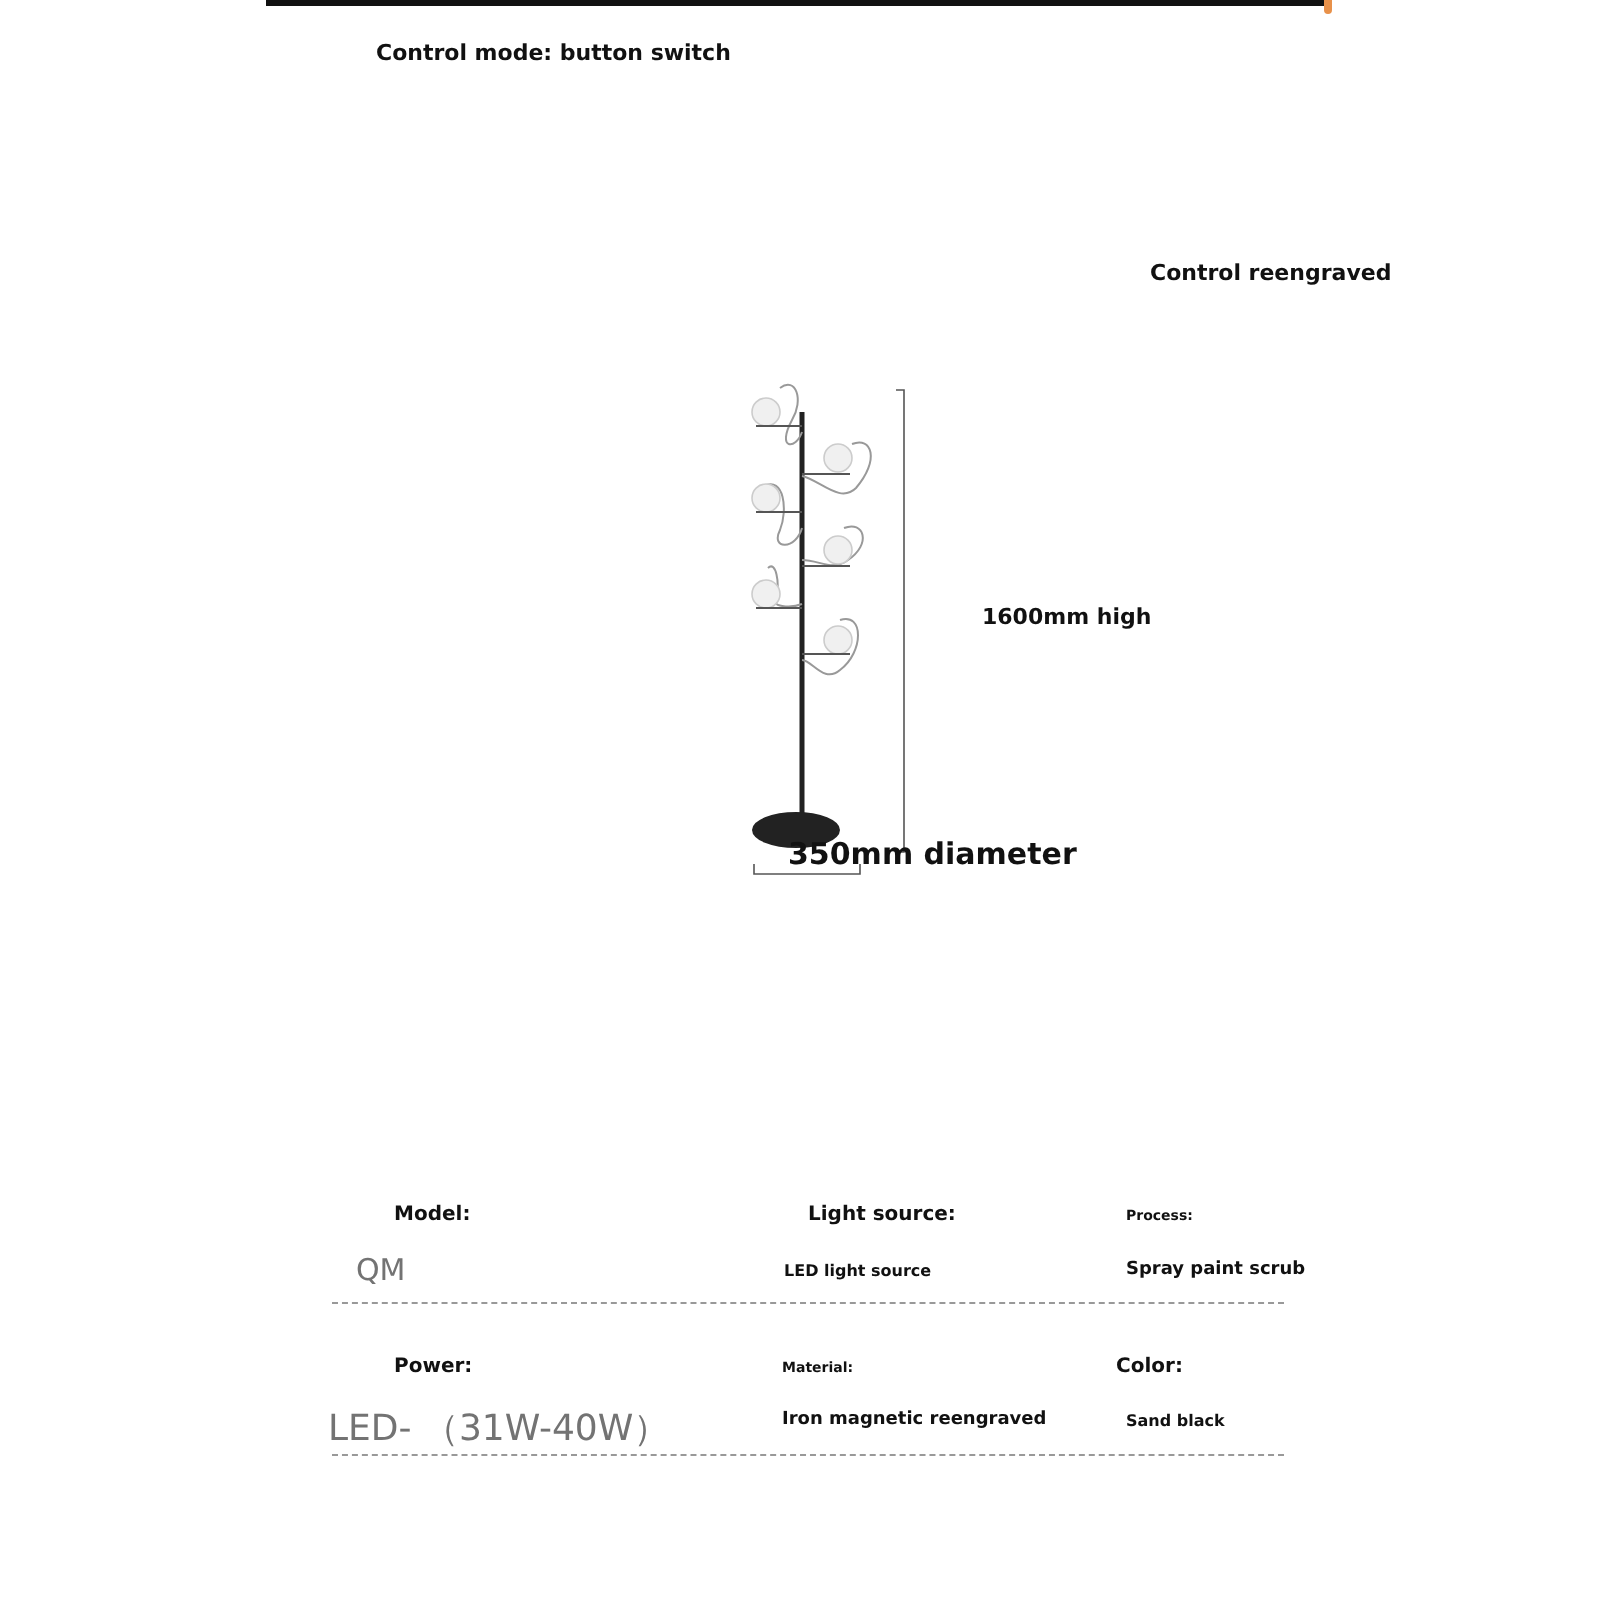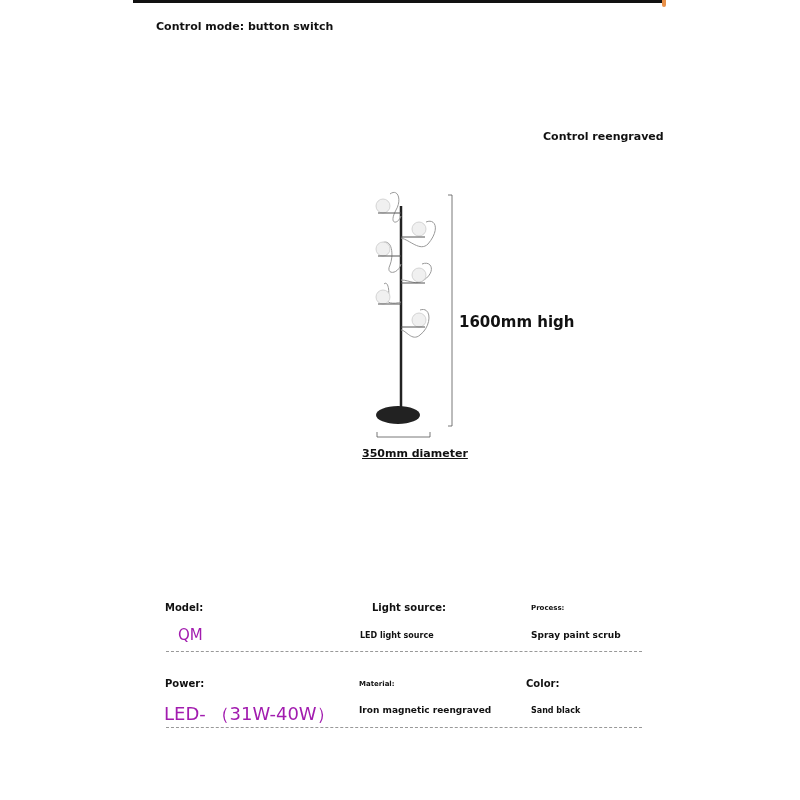--- a/index.html
+++ b/index.html
@@ -1,28 +1,28 @@
 <!DOCTYPE html>
 <html><head>
 <meta charset="utf-8">
 <style>
   html,body{margin:0;padding:0;background:#fff;}
   body{width:800px;height:800px;position:relative;overflow:hidden;font-family:"DejaVu Sans","Liberation Sans",sans-serif;color:#111;}
   .topline{position:absolute;left:133px;top:0;width:530px;height:3px;background:#111;}
   .topdot{position:absolute;left:662px;top:0;width:4px;height:7px;background:#e8914a;border-radius:0 0 2px 2px;}
-  .b{font-weight:bold;position:absolute;white-space:nowrap;}
+  .b{font-weight:bold;position:absolute;white-space:nowrap;margin-left:32px;}
   .control{left:156px;top:20px;font-size:11px;}
   .orig{left:543px;top:130px;font-size:11px;}
-  .high{left:459px;top:313px;font-size:15px;}
-  .diam{left:362px;top:447px;font-size:11px;text-decoration:underline;}
+  .high{left:459px;top:302px;font-size:11px;}
+  .diam{left:362px;top:418px;font-size:15px;}
   .lamp{position:absolute;left:340px;top:180px;}
   .lbl{font-size:10px;text-align:right;}
   .sm{font-size:7px;}
   .val{font-size:9px;}
-  .big{position:absolute;font-weight:normal;color:#a21caf;white-space:nowrap;}
+  .big{position:absolute;font-weight:normal;color:#737373;white-space:nowrap;}
   .dash{position:absolute;left:166px;width:476px;height:0;border-top:1px dashed #999;}
 </style>
 </head>
 <body>
 
 <div class="topline"></div>
 <div class="topdot"></div>
 
 <div class="b control">Control mode: button switch</div>
 <div class="b orig">Control reengraved</div>

